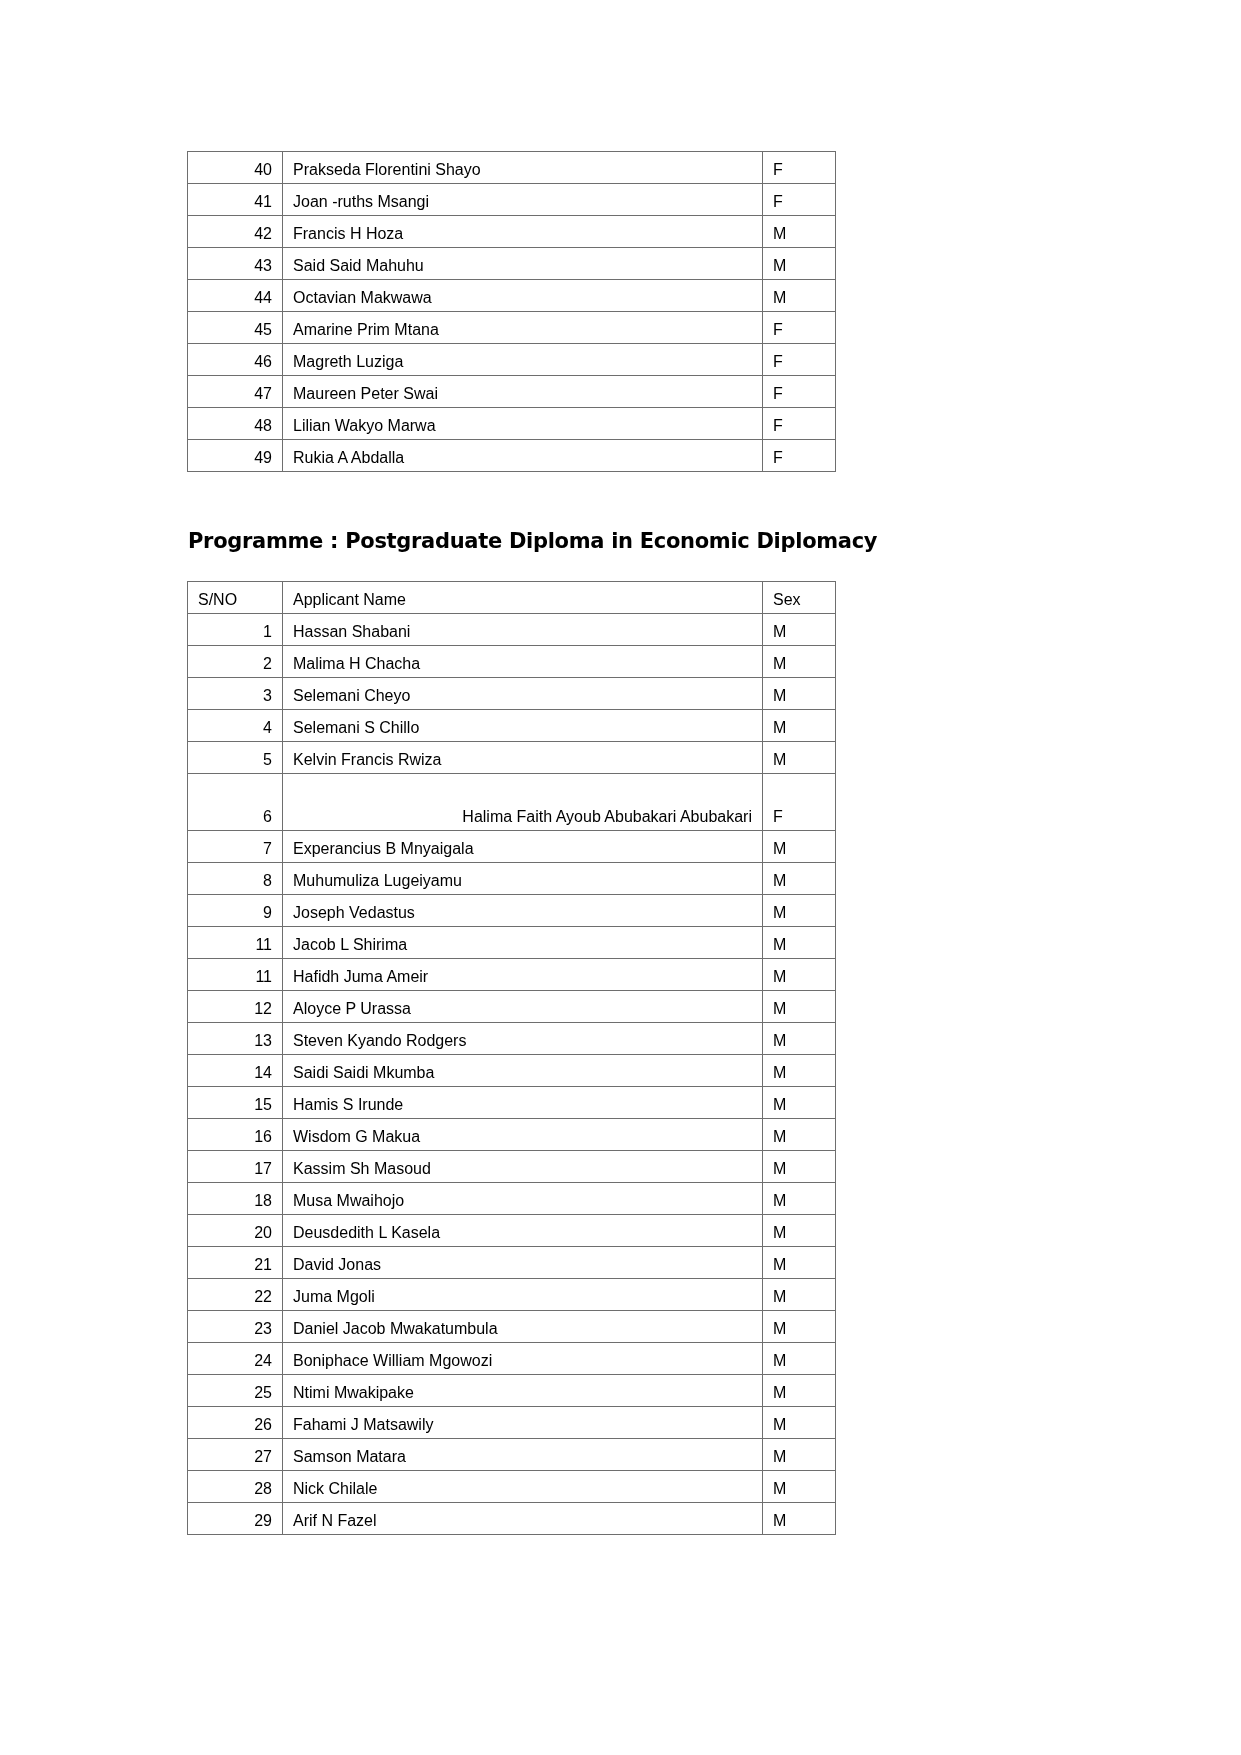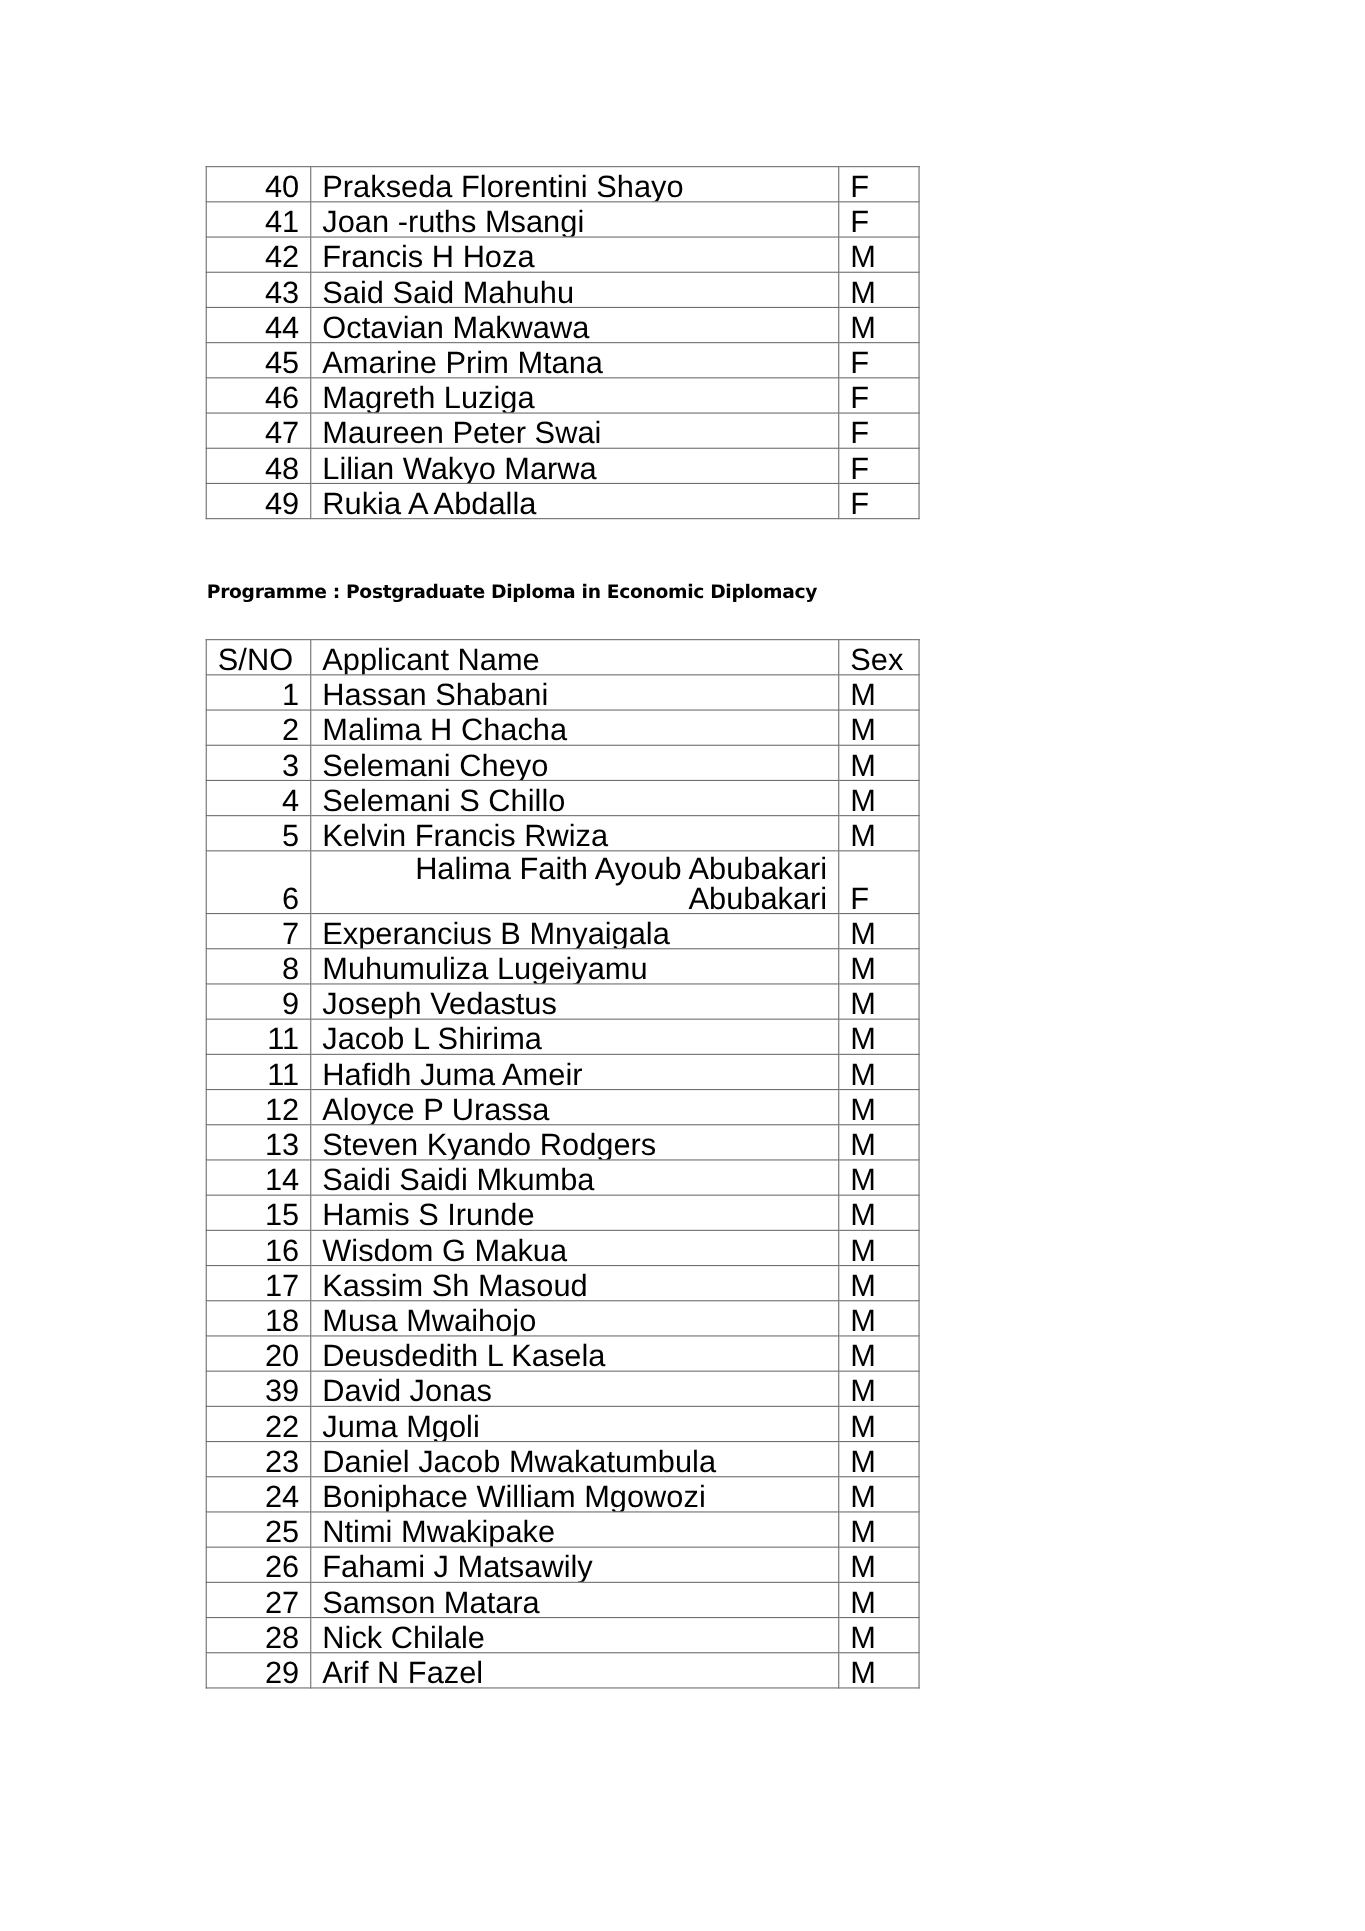--- a/index.html
+++ b/index.html
@@ -1,31 +1,31 @@
 <!DOCTYPE html>
 <html><head>
 <meta charset="utf-8">
 <style>
   html, body { margin: 0; padding: 0; background: #ffffff; }
   body { width: 1241px; height: 1755px; position: relative; overflow: hidden;
          font-family: "Liberation Sans", sans-serif; color: #000; }
   table { position: absolute; left: 187px; border-collapse: collapse; table-layout: fixed;
-          font-family: "Liberation Sans", sans-serif; font-size: 28px; }
+          font-family: "Liberation Sans", sans-serif; font-size: 16px; }
   td { border: 1.5px solid #6e6e6e; padding: 0 10px; height: 31px; line-height: 26px;
        vertical-align: bottom; white-space: nowrap; overflow: hidden; }
   td.sno { width: 74px; text-align: right; padding-right: 10px; }
   td.name { width: 459px; }
   td.sex { width: 52px; }
   td.hdr-sno { text-align: left; }
   tr.tall td { height: 56px; }
   tr.tall td.name { white-space: normal; line-height: 27px; text-align: right; }
   #t1 { top: 151px; }
   #t2 { top: 581px; }
   .heading { position: absolute; left: 188px; top: 529px; font-family: "DejaVu Sans", sans-serif;
-             font-weight: bold; font-size: 17px; letter-spacing: -0.3px; }
+             font-weight: bold; font-size: 21px; letter-spacing: -0.3px; }
 </style>
 </head>
 <body>
 
 <table id="t1">
   <tbody id="t1-body">
       <tr>
         <td class="sno">40</td>
         <td class="name">Prakseda Florentini Shayo</td>
         <td class="sex">F</td>
@@ -176,21 +176,21 @@
         <td class="sno">18</td>
         <td class="name">Musa  Mwaihojo</td>
         <td class="sex">M</td>
       </tr>
       <tr>
         <td class="sno">20</td>
         <td class="name">Deusdedith L Kasela</td>
         <td class="sex">M</td>
       </tr>
       <tr>
-        <td class="sno">39</td>
+        <td class="sno">21</td>
         <td class="name">David  Jonas</td>
         <td class="sex">M</td>
       </tr>
       <tr>
         <td class="sno">22</td>
         <td class="name">Juma  Mgoli</td>
         <td class="sex">M</td>
       </tr>
       <tr>
         <td class="sno">23</td>

